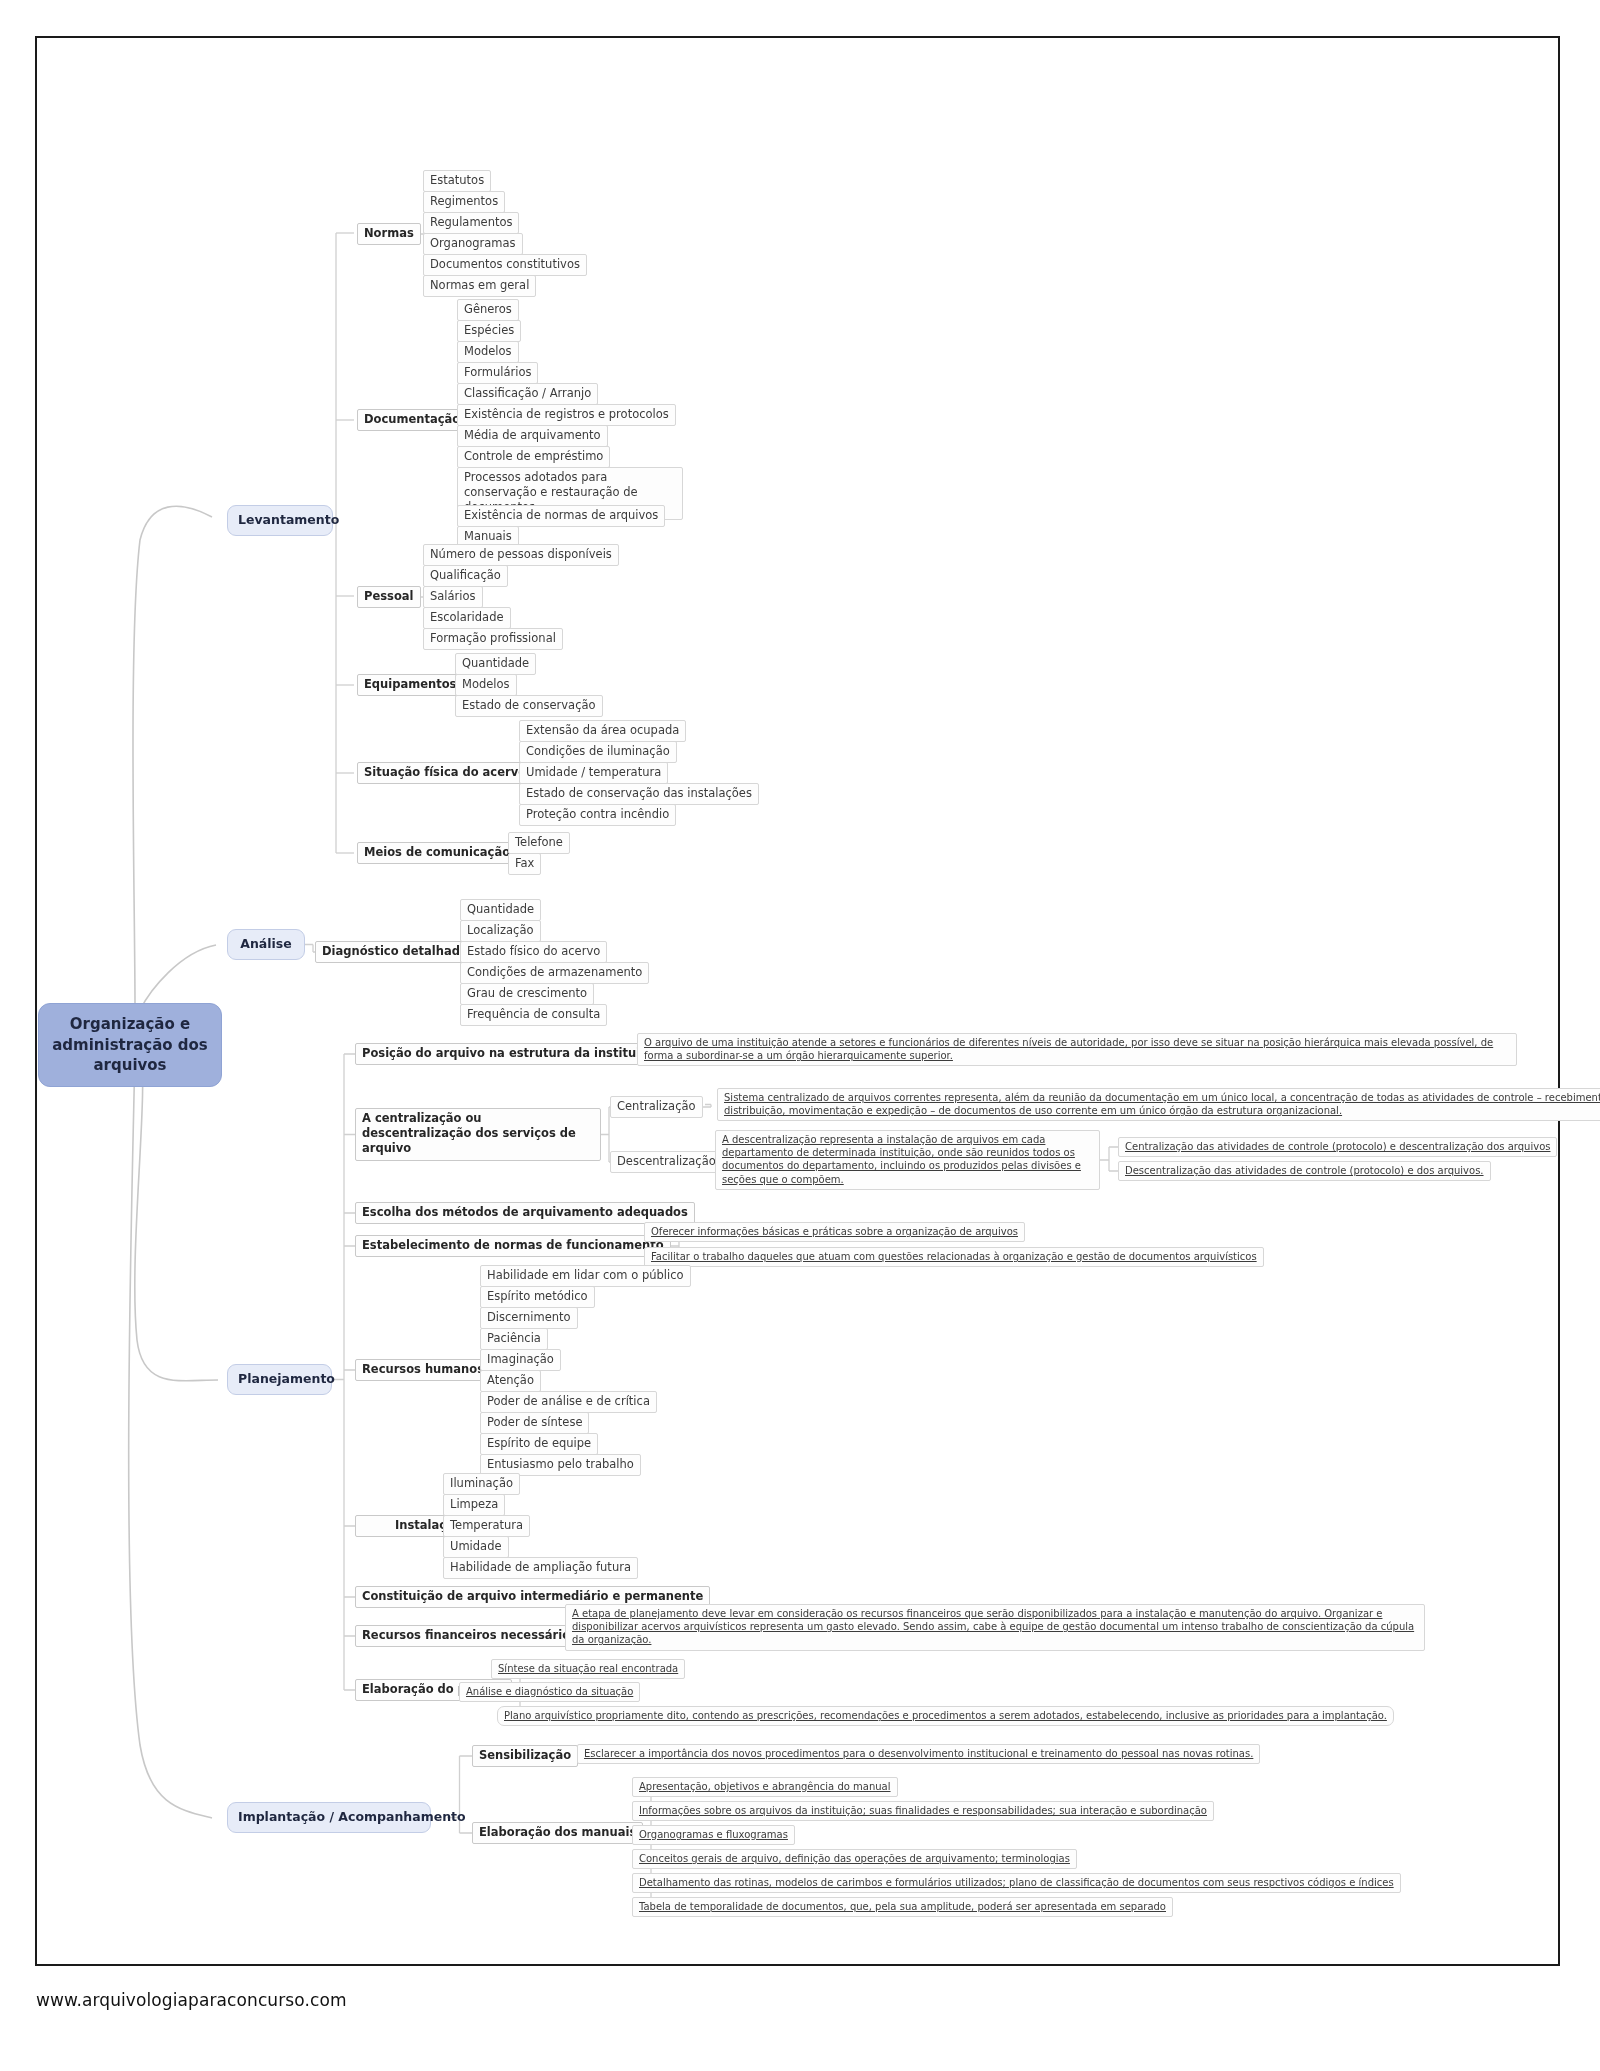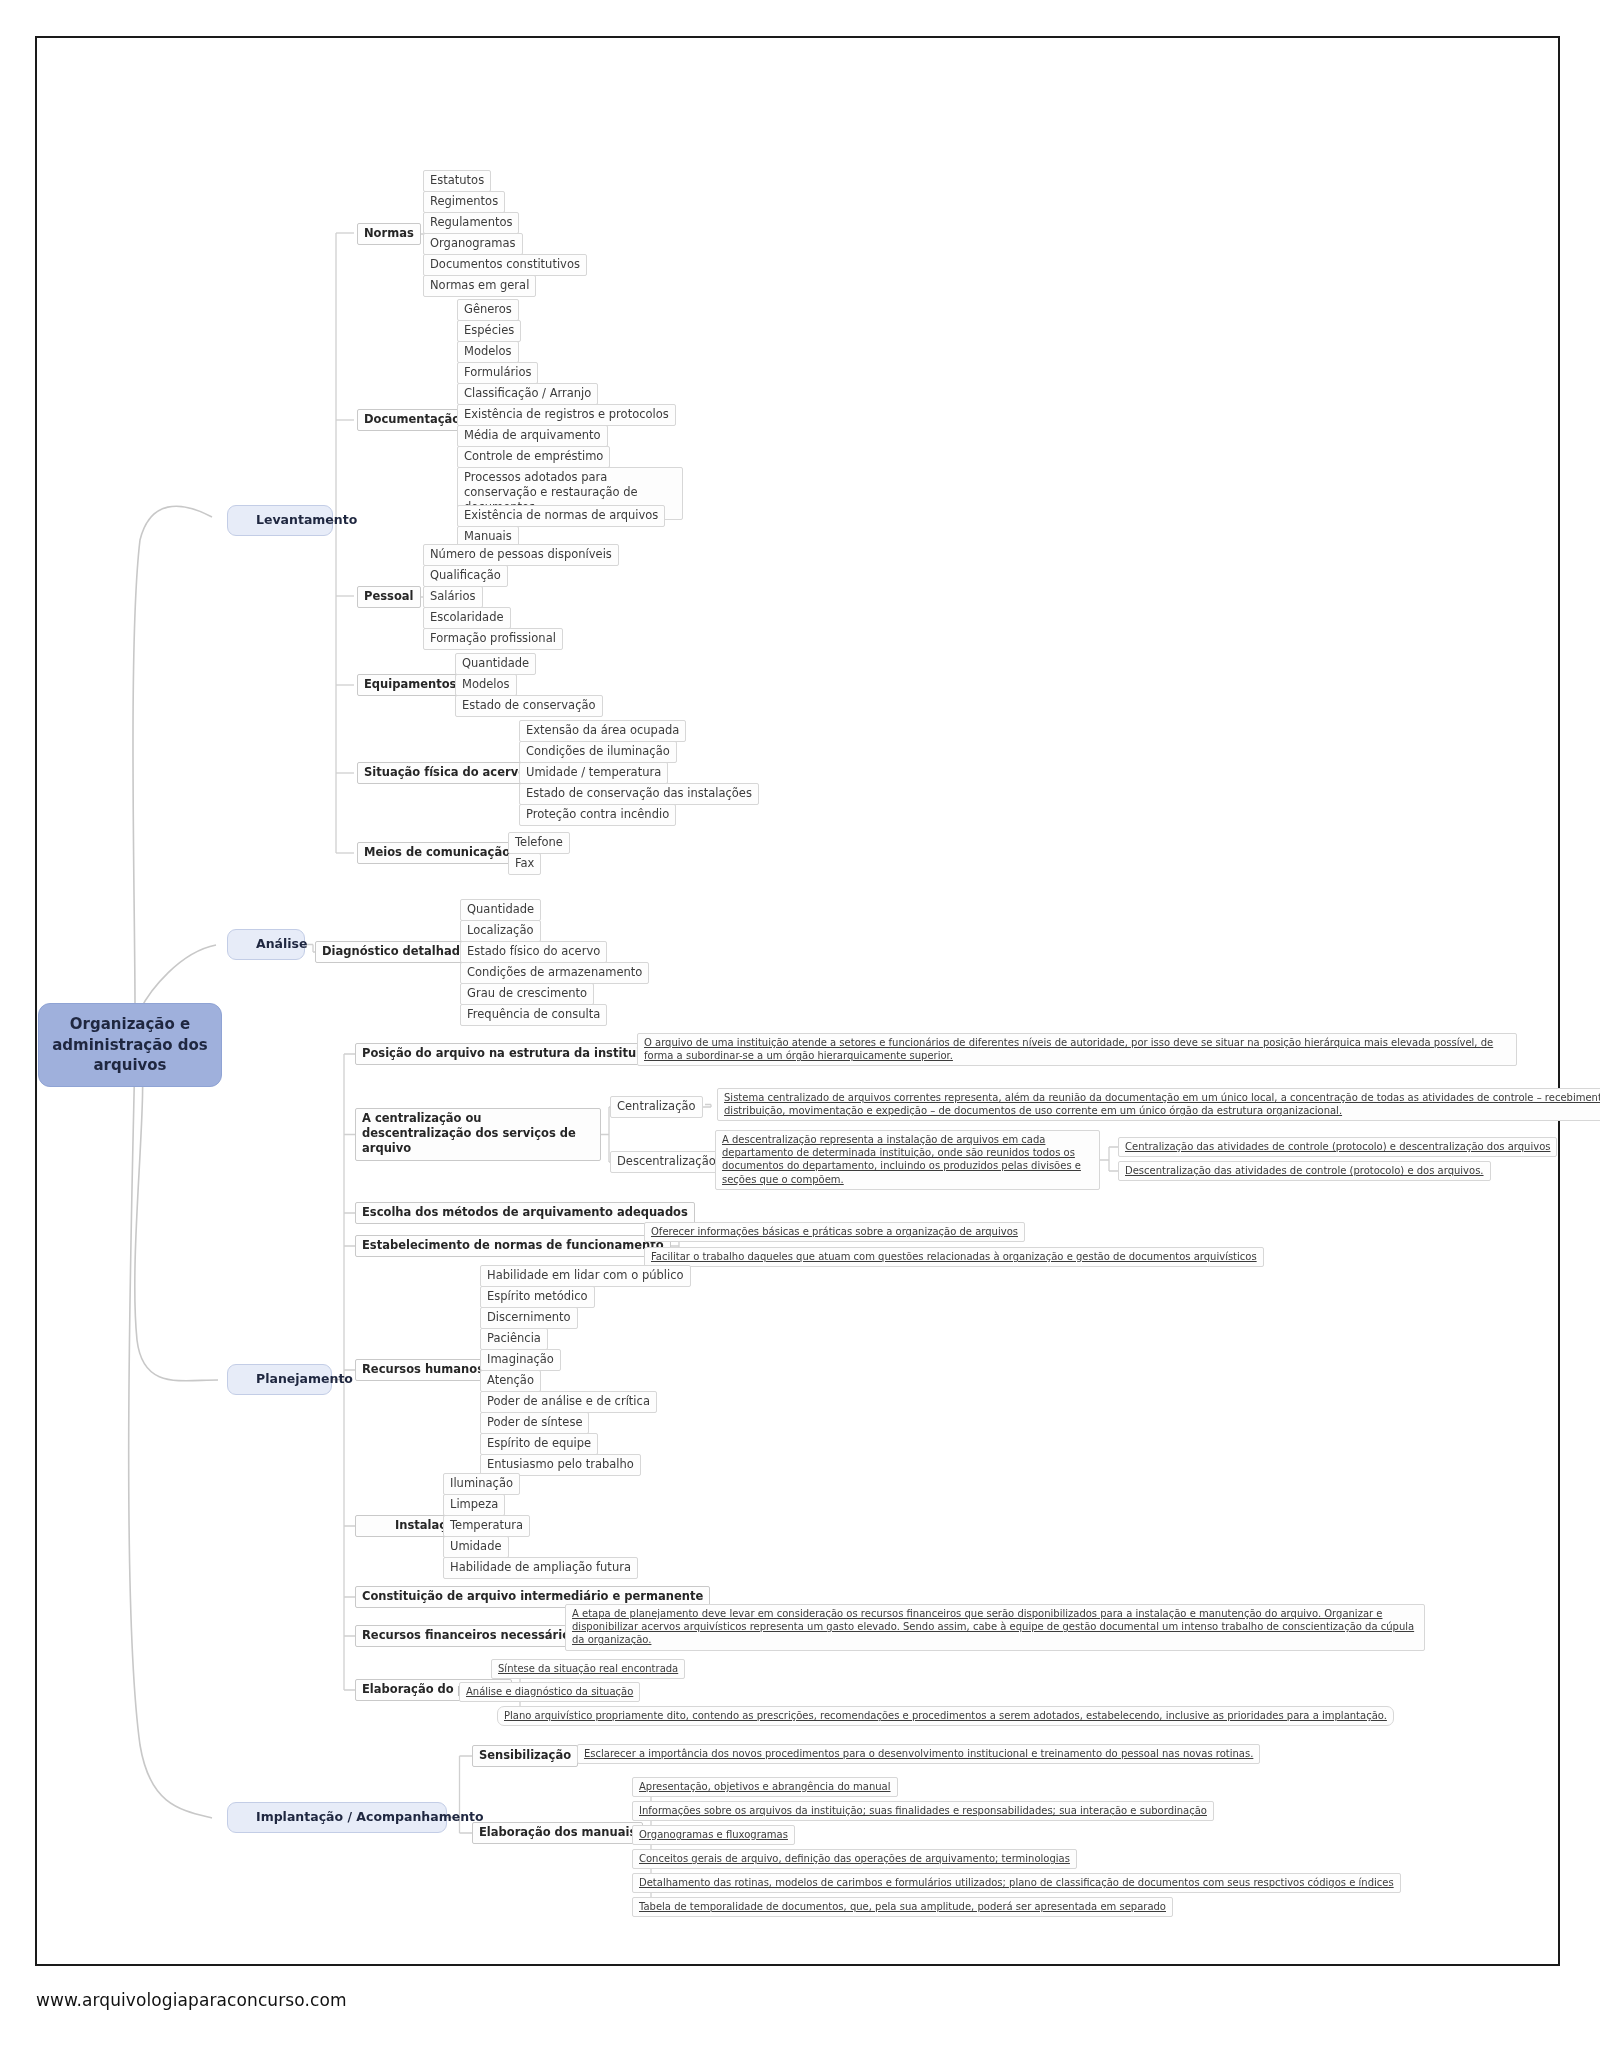--- a/index.html
+++ b/index.html
@@ -67,21 +67,21 @@
     white-space: normal;
   }
   .node.branch {
     background: #e7ecf8;
     border: 1px solid #c3cde6;
     border-radius: 9px;
     color: #1f2740;
     font-weight: bold;
     font-size: 12.5px;
     text-align: center;
-    padding: 6px 28px;
+    padding: 6px 10px;
   }
   .node.tiny  { font-size: 10px; text-decoration: underline; }
   #watermark {
     position: absolute;
     left: 36px;
     top: 1990px;
     font-size: 17px;
     color: #111111;
     font-family: "DejaVu Sans", "Liberation Sans", sans-serif;
     letter-spacing: 0.1px;
@@ -141,21 +141,21 @@
         <path d="M 447 1817.5 L 459.5 1817.5 M 459.5 1756 L 459.5 1833 M 459.5 1756 L 472 1756 M 459.5 1833 L 472 1833"></path>
         <path d="M 332 1379.5 L 344 1379.5 M 344 1054 L 344 1690 M 344 1054 L 355 1054 M 344 1134.5 L 355 1134.5 M 344 1213 L 355 1213 M 344 1246 L 355 1246 M 344 1370 L 355 1370 M 344 1526 L 355 1526 M 344 1597 L 355 1597 M 344 1636 L 355 1636 M 344 1690 L 355 1690"></path>
       </g>
   </svg>
 
   <div class="node root" style="left:38px; top:1003px; width:184px;">Organização e administração dos arquivos</div>
 
   <div class="node branch" style="left:227px; top:505px; width:106px;">Levantamento</div>
   <div class="node branch" style="left:227px; top:929px; width:78px;">Análise</div>
   <div class="node branch" style="left:227px; top:1364px; width:105px;">Planejamento</div>
-  <div class="node branch" style="left:227px; top:1802px; width:220px;">Implantação / Acompanhamento</div>
+  <div class="node branch" style="left:227px; top:1802px; width:204px;">Implantação / Acompanhamento</div>
 
   <div class="node bold" style="left:357px; top:223px;">Normas</div>
   <div class="node" style="left:423px; top:170px;">Estatutos</div>
   <div class="node" style="left:423px; top:191px;">Regimentos</div>
   <div class="node" style="left:423px; top:212px;">Regulamentos</div>
   <div class="node" style="left:423px; top:233px;">Organogramas</div>
   <div class="node" style="left:423px; top:254px;">Documentos constitutivos</div>
   <div class="node" style="left:423px; top:275px;">Normas em geral</div>
 
   <div class="node bold" style="left:357px; top:409px;">Documentação</div>

